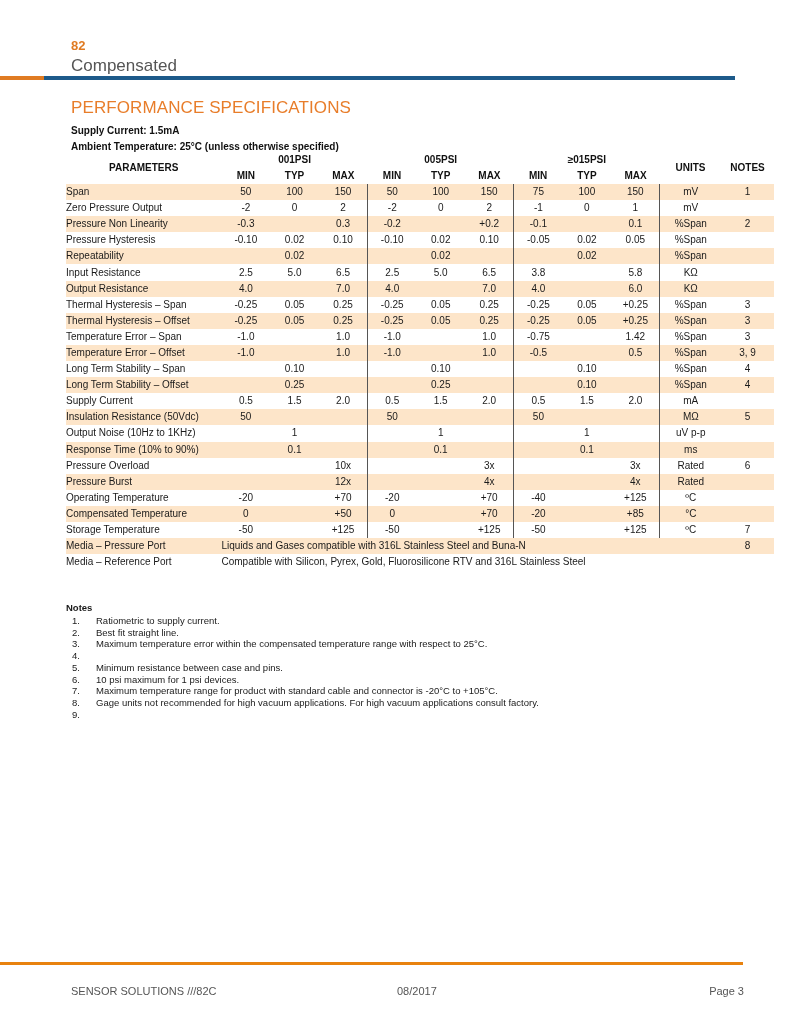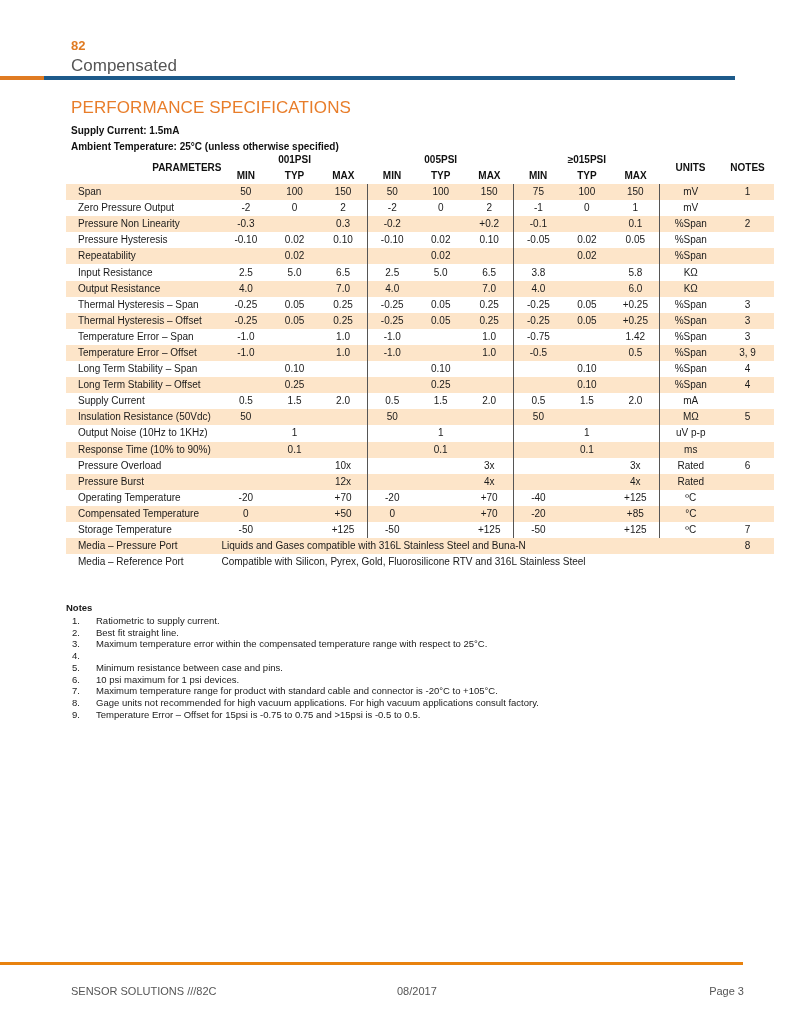--- a/index.html
+++ b/index.html
@@ -13,23 +13,23 @@
   .hdr-bar .blue { flex: 1; background: #1d5a8a; height: 100%; }
 
   .sec-title { position: absolute; left: 71px; top: 98px; font-size: 17px; color: #e87d2a; letter-spacing: 0.1px; }
   .meta { position: absolute; left: 71px; font-size: 10px; font-weight: bold; color: #111; }
   .meta.m1 { top: 125px; }
   .meta.m2 { top: 141px; }
 
   table.spec { position: absolute; left: 66px; top: 152px; width: 708px; border-collapse: collapse; font-size: 10px; }
   table.spec td, table.spec th { height: 16px; padding: 0; line-height: 16px; white-space: nowrap; }
   table.spec th { font-weight: bold; text-align: center; color: #111; }
-  table.spec th.param { text-align: right; padding-left: 0; }
+  table.spec th.param { text-align: center; padding-left: 0; }
   table.spec td { text-align: center; color: #1a1a1a; }
-  table.spec td.param { text-align: left; padding-left: 12px; }
+  table.spec td.param { text-align: left; padding-left: 0; }
   table.spec tr.shade td { background: #fde5c9; }
   table.spec tr.body td { height: 16.1px; }
   .sep-r { border-right: 1px solid #555; }
   .hdr-row1 th { height: 14px; line-height: 14px; }
   .hdr-row2 th { height: 18px; line-height: 18px; }
   td.span-text { text-align: left !important; }
 
   .notes { position: absolute; left: 66px; top: 602px; font-size: 9.5px; color: #1a1a1a; }
   .notes-title { font-weight: bold; margin-bottom: 2px; }
   .note { display: flex; line-height: 11.7px; }
@@ -442,21 +442,20 @@
       <div class="note">
         <span class="note-num">7.</span>
         <span>Maximum temperature range for product with standard cable and connector is -20°C to +105°C.</span>
       </div>
       <div class="note">
         <span class="note-num">8.</span>
         <span>Gage units not recommended for high vacuum applications. For high vacuum applications consult factory.</span>
       </div>
       <div class="note">
         <span class="note-num">9.</span>
-        <span>Temperature Error – Offset for 15psi is -0.75 to 0.75 and &gt;15psi is -0.5 to 0.5.</span>
       </div>
     </div>
 </div>
 
 <div class="foot-bar"></div>
 <div class="foot left">SENSOR SOLUTIONS ///82C</div>
 <div class="foot mid">08/2017</div>
 <div class="foot right">Page 3</div>
 
 </body></html>

